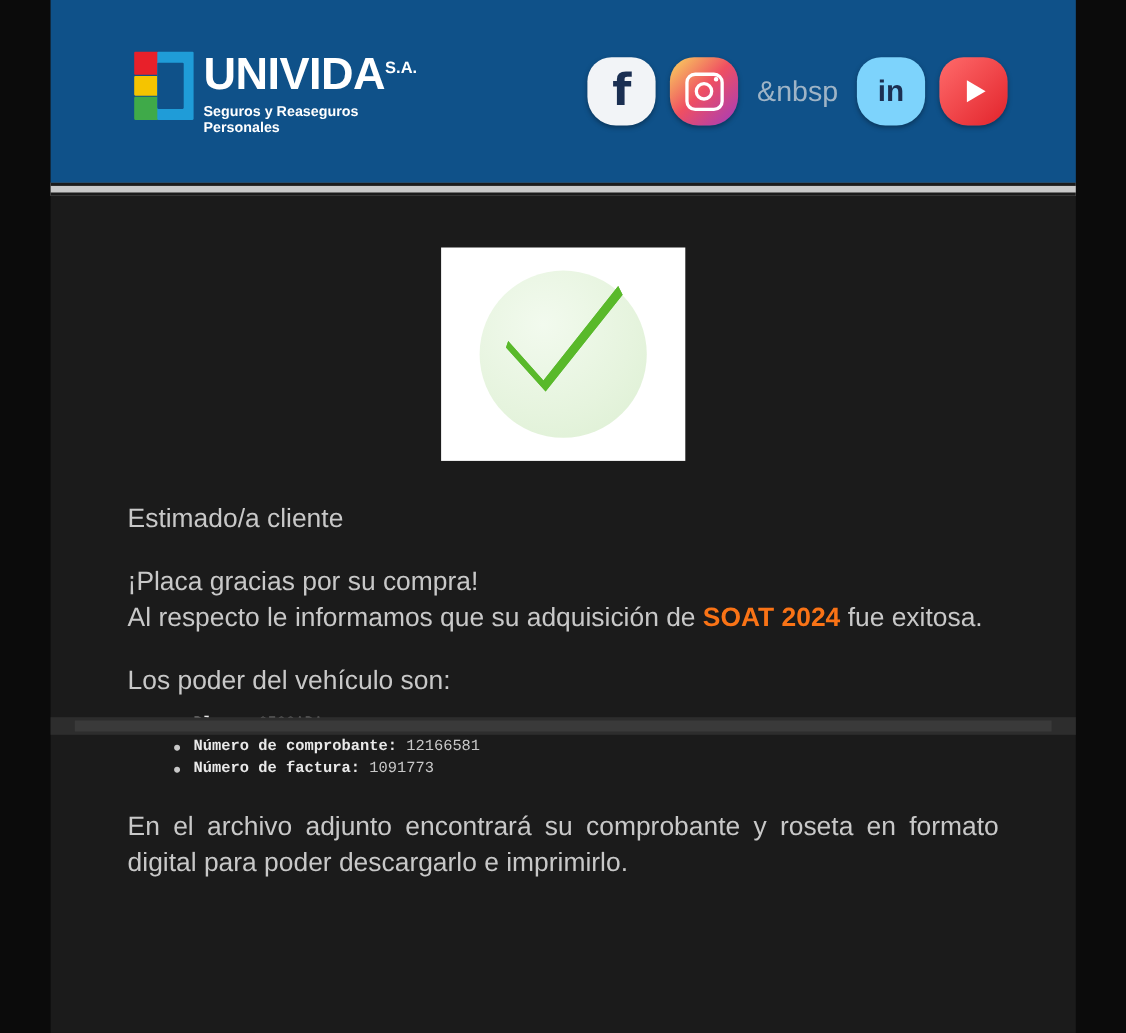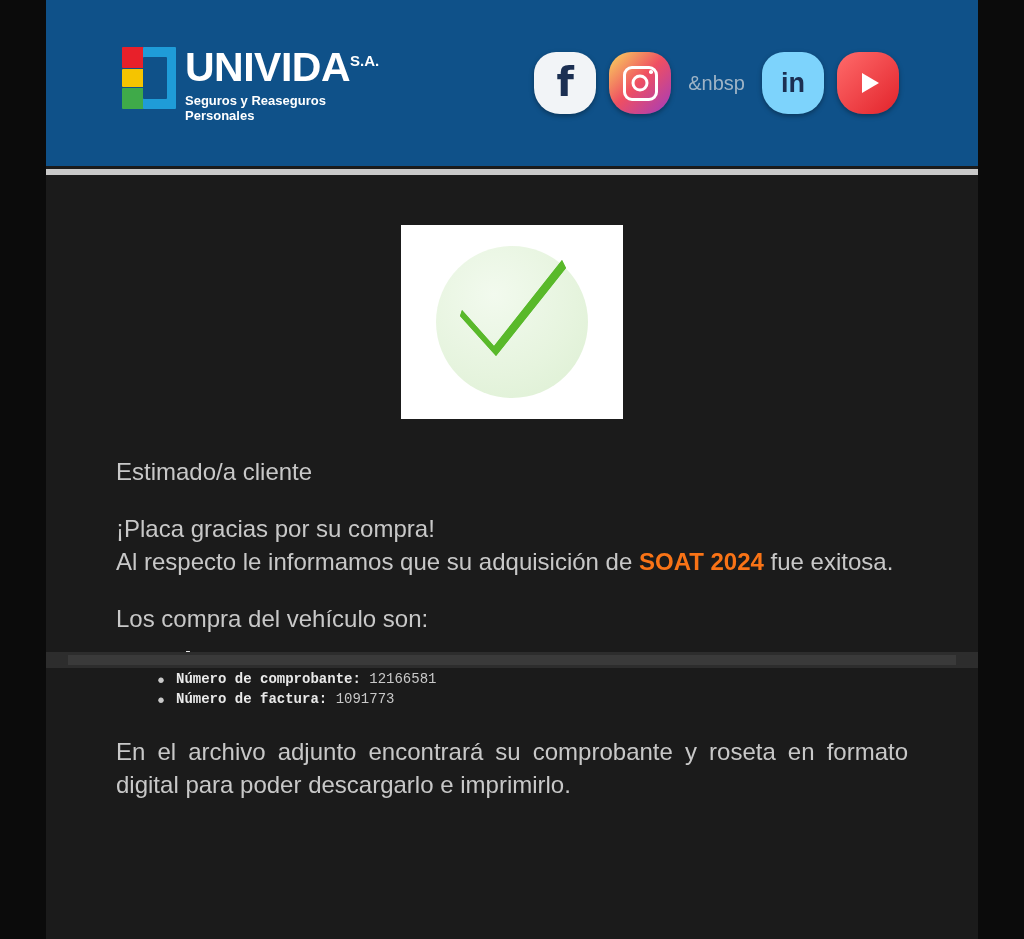--- a/index.html
+++ b/index.html
@@ -159,21 +159,21 @@
   }
   .yt-play {
     width: 0; height: 0;
     border-left: 17px solid #ffffff;
     border-top: 10px solid transparent;
     border-bottom: 10px solid transparent;
     margin-left: 5px;
   }
   .nbsp-text {
     color: #9fb4c6;
-    font-size: 20px;
+    font-size: 26px;
     margin: 0 4px;
     align-self: center;
   }
   .header-rule {
     height: 6px;
     background: #c9c9c9;
     border-top: 3px solid #1b1b1b;
     border-bottom: 3px solid #1b1b1b;
   }
 
@@ -325,21 +325,21 @@
         </div>
       </div>
 
       <p class="p para-1">Estimado/a cliente</p>
 
       <p class="p para-2">
         <span>¡Placa gracias por su compra!</span><br>
         <span>Al respecto le informamos que su adquisición de </span><b>SOAT 2024</b><span> fue exitosa.</span>
       </p>
 
-      <p class="p para-3">Los compra del vehículo son:</p>
+      <p class="p para-3">Los poder del vehículo son:</p>
 
       <ul class="details">
         <li>
           <b>Placa:</b>
           <span>6500APA</span>
         </li>
         <li>
           <b>Número de comprobante:</b>
           <span>12166581</span>
         </li>

